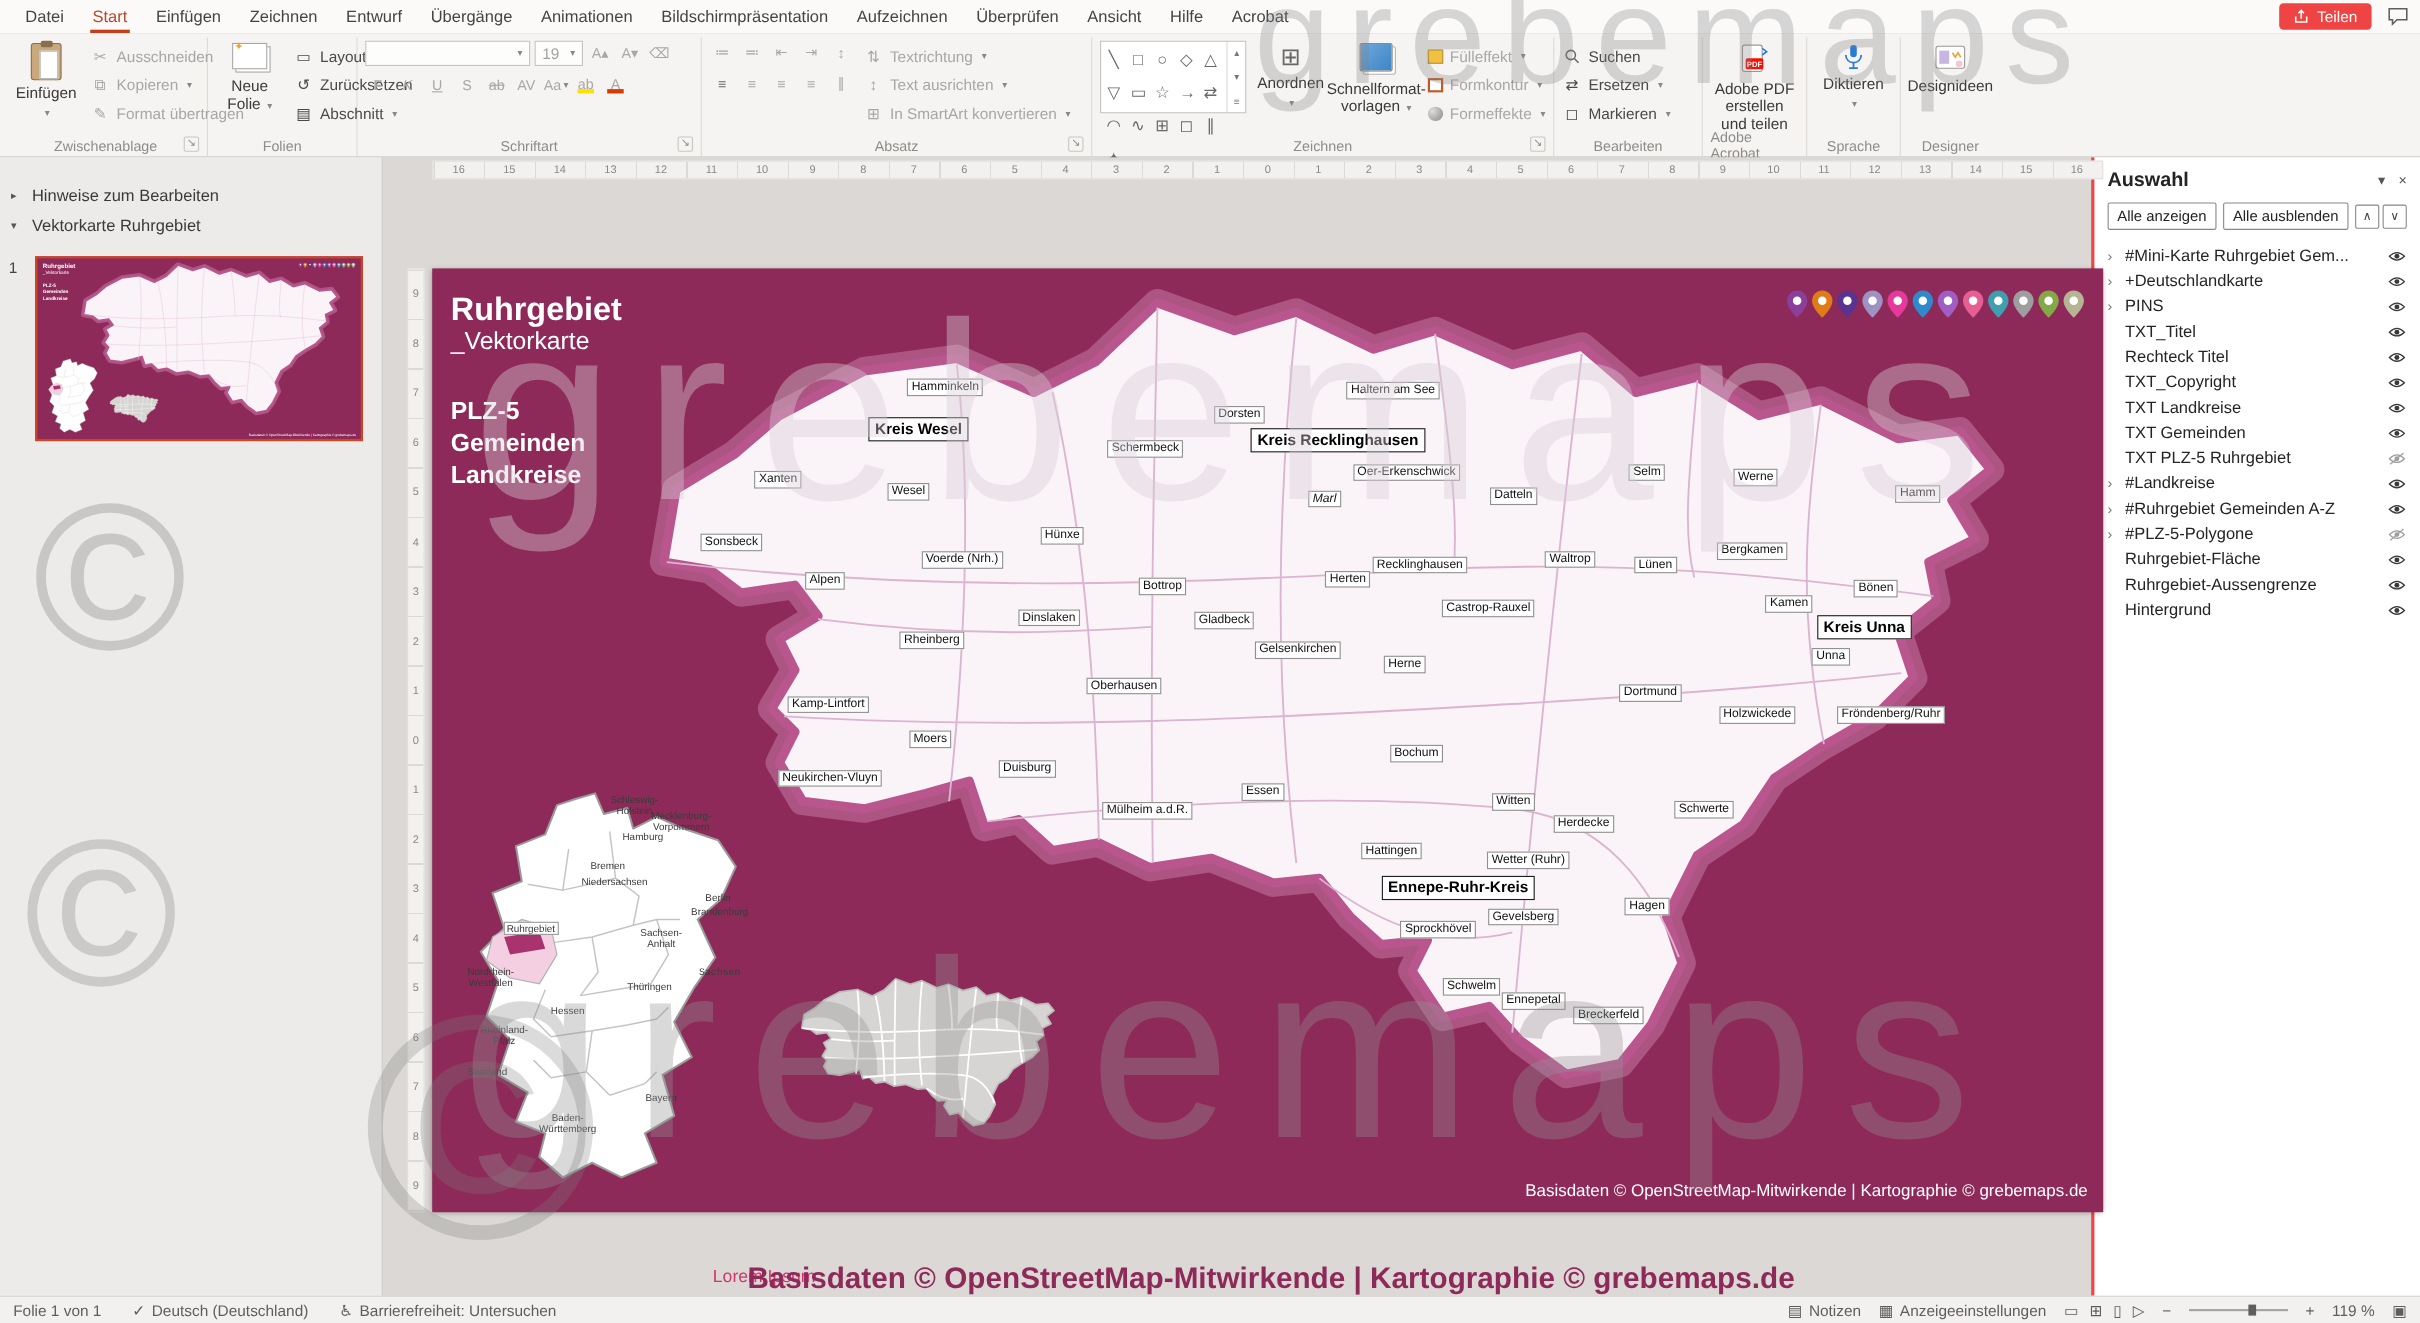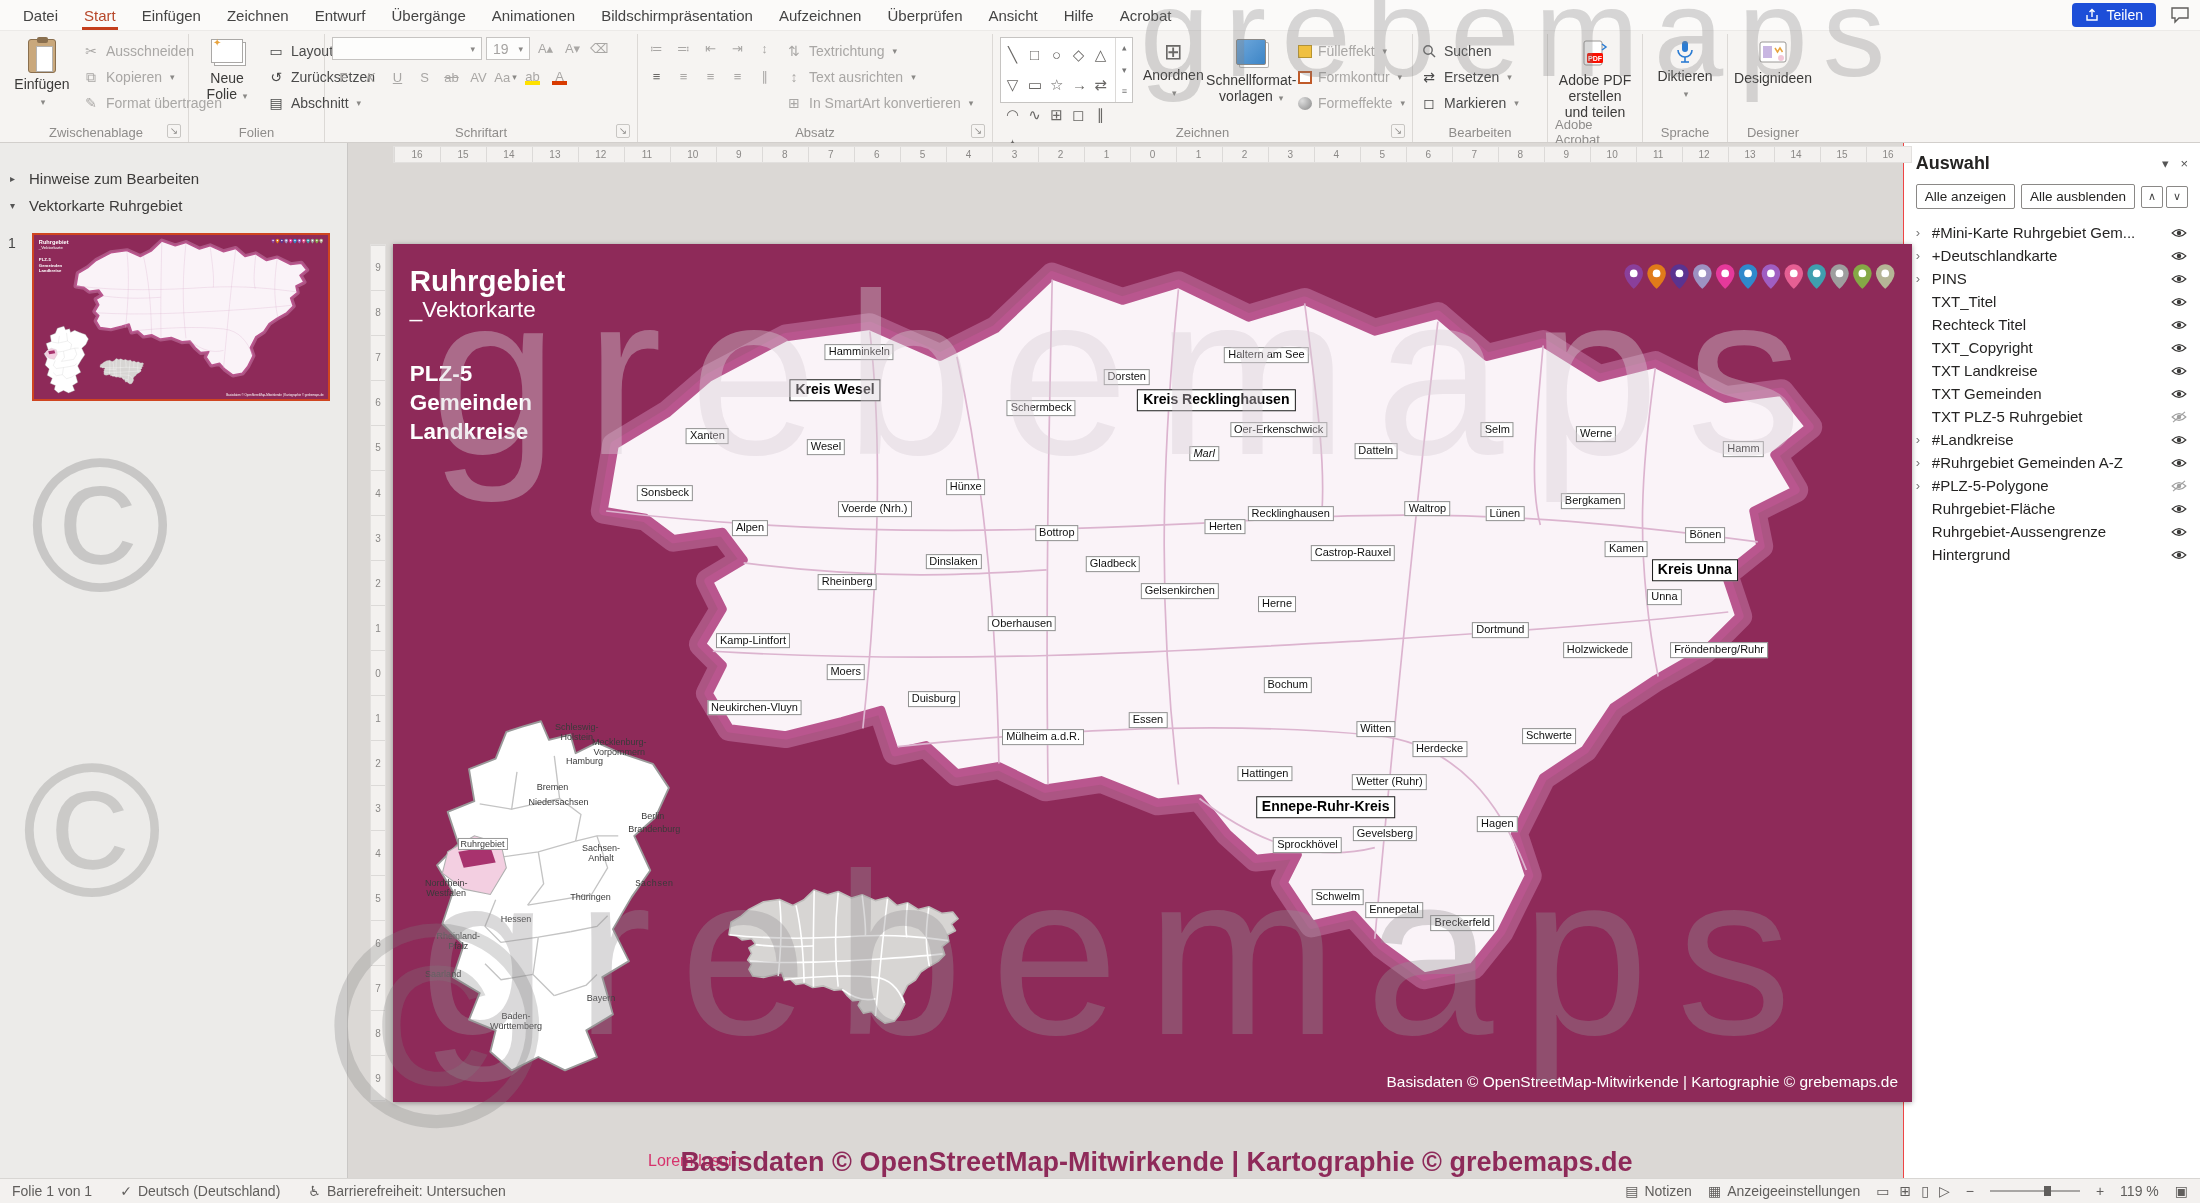--- a/index.html
+++ b/index.html
@@ -9,21 +9,21 @@
   svg text{font-family:"Liberation Sans","DejaVu Sans",sans-serif}
 
   
   #ribbon{flex:0 0 130px;background:#f6f4f2;border-bottom:1px solid #d2cfcc;display:flex;flex-direction:column}
   #tabs-row{height:31px;background:#fbfaf9;display:flex;align-items:center;justify-content:space-between;padding:0 10px;border-bottom:1px solid #eceae8}
   #tabs{display:flex;height:100%}
   .tab{font-size:15px;color:#444;padding:0 13px;display:flex;align-items:center;position:relative}
   .tab.active{color:#b7472a}
   .tab.active::after{content:'';position:absolute;left:11px;right:11px;bottom:0;height:3px;background:#c43e1c}
   #tabs-right{display:flex;align-items:center;gap:14px}
-  #share-btn{background:#1d4ed8;color:#fff;border:none;border-radius:4px;height:24px;padding:0 13px;font-size:14px;display:flex;align-items:center;gap:7px}
+  #share-btn{background:#ef4444;color:#fff;border:none;border-radius:4px;height:24px;padding:0 13px;font-size:14px;display:flex;align-items:center;gap:7px}
   #ribbon-body{flex:1;display:flex;padding:3px 4px 0}
   .rgroup{display:flex;flex-direction:column;border-right:1px solid #dcd9d6;padding:3px 7px 0}
   .rgc{display:flex;gap:9px;flex:1;align-items:flex-start}
   .glabel{height:20px;display:flex;align-items:center;justify-content:center;gap:6px;font-size:13px;color:#8e8c8a;position:relative}
   .launcher{position:absolute;right:0;bottom:4px;font-size:10px;color:#8e8c8a;border:1px solid #c8c6c3;width:14px;height:14px;line-height:12px;text-align:center;border-radius:2px}
   .bigbtn{display:flex;flex-direction:column;align-items:center;gap:3px;font-size:14px;color:#3b3a39;text-align:center;line-height:1.15;padding:2px 3px;min-width:62px}
   .stack{display:flex;flex-direction:column;gap:4px;padding-top:3px}
   .sbtn{display:flex;align-items:center;gap:6px;font-size:14px;color:#4a4a4a;white-space:nowrap;height:22px}
   .sbtn.disabled{color:#a9a7a5}
   .gi{width:18px;text-align:center;font-size:14px;flex:0 0 auto}
@@ -71,21 +71,21 @@
   #slide{position:absolute;left:45px;top:101px;width:1519px;height:858px;box-shadow:0 1px 5px rgba(0,0,0,.35);overflow:hidden;background:#8e2a59}
   #slide .slide-svg{position:absolute;inset:0;width:100%;height:100%}
   #labels-layer{position:absolute;inset:0}
   .city-label{position:absolute;transform:translate(-50%,-50%);background:#fff;border:1px solid #8f8f8f;color:#111;font-size:11px;line-height:1.25;padding:0 3px;white-space:nowrap}
   .kreis-label{position:absolute;transform:translate(-50%,-50%);background:#fff;border:1px solid #1a1a1a;color:#000;font-weight:bold;font-size:14px;line-height:1.25;padding:1px 5px;white-space:nowrap}
   .de-label{position:absolute;transform:translate(-50%,-50%);color:#3a3a3a;font-size:9px;line-height:1.12;text-align:center;white-space:pre-line}
   .de-label.box{background:#fff;border:1px solid #9a9a9a;padding:0 2px;white-space:nowrap}
   #lorem{position:absolute;left:300px;bottom:8px;color:#d6336c;font-size:16px}
   #big-credit{position:absolute;left:52%;transform:translateX(-50%);bottom:0;color:#8e2a59;font-size:27px;font-weight:bold;white-space:nowrap}
 
-  #selection-pane{flex:0 0 252px;background:#fff;border-left:1px solid #ef4444;display:flex;flex-direction:column}
+  #selection-pane{flex:0 0 252px;background:#fff;border-left:3px solid #ef4444;display:flex;flex-direction:column}
   .sp-header{display:flex;align-items:center;padding:10px 12px 6px;font-size:18px;color:#252423}
   .sp-title{flex:1;font-weight:bold}
   .sp-hbtn{color:#555;font-size:13px;margin-left:12px}
   .sp-actions{display:flex;gap:6px;padding:4px 12px 10px;align-items:center}
   .sp-btn{border:1px solid #8a8886;background:#fff;font-size:13.5px;color:#252423;height:25px;padding:0 8px;border-radius:2px;white-space:nowrap}
   .sp-sqcol{display:flex;gap:3px;margin-left:auto}
   .sp-sq{border:1px solid #8a8886;background:#fff;width:22px;height:22px;font-size:11px;color:#444;border-radius:2px;display:flex;align-items:center;justify-content:center}
   #sp-list{flex:1;overflow:hidden;padding-top:2px}
   .sp-row{display:flex;align-items:center;height:23px;padding:0 10px 0 12px;font-size:15px;color:#252423;gap:4px}
   .sp-chev{width:12px;color:#777;font-size:13px;flex:0 0 auto}

